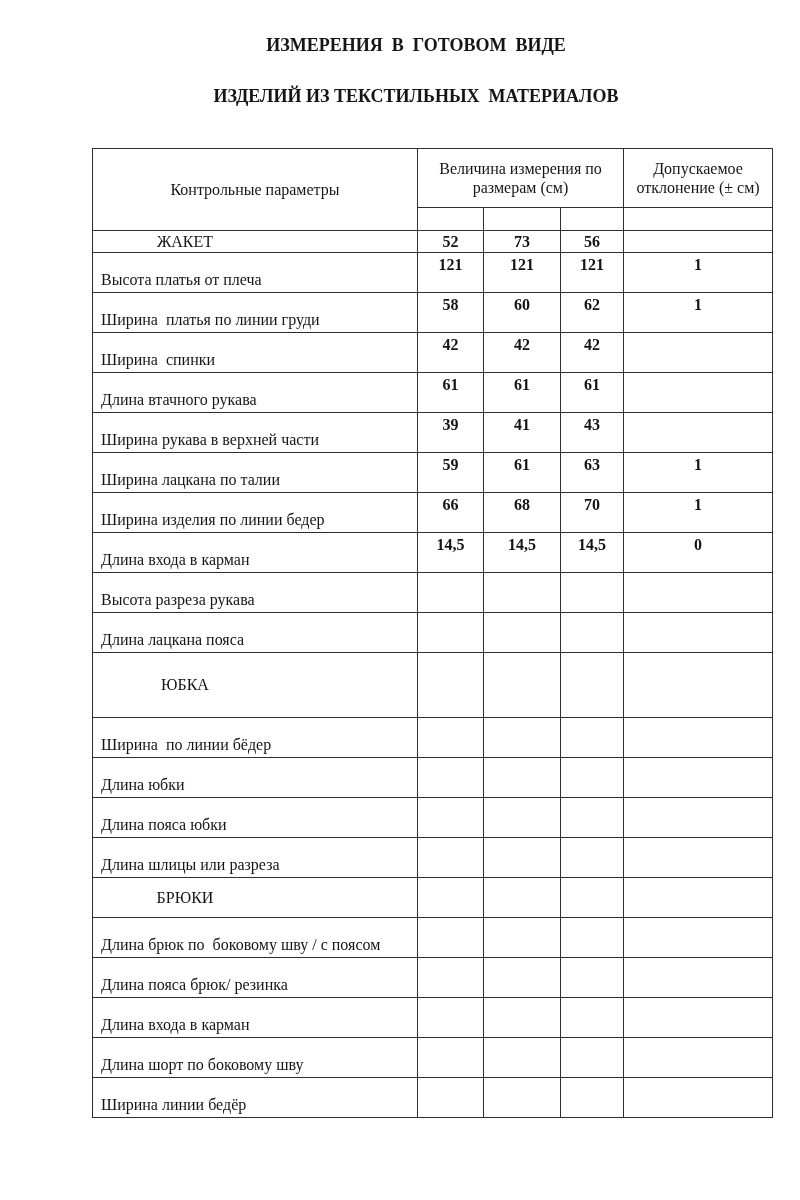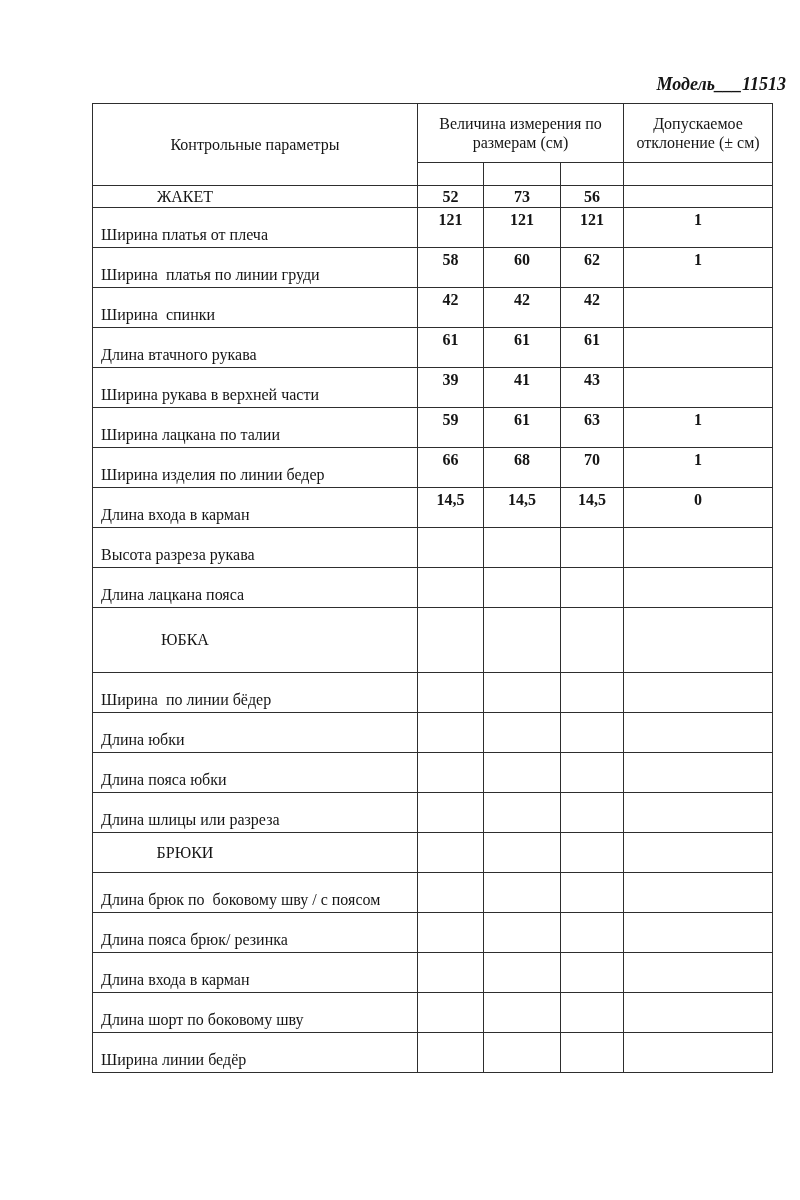--- a/index.html
+++ b/index.html
@@ -91,22 +91,25 @@
   tr.r-sizes td.c-val, tr.r-sizes td.c-dev {
     vertical-align: middle;
     padding-top: 0;
   }
 </style>
 </head>
 <body>
 
 <div class="page">
 
-  <div class="model-line">Модель___11513</div>
-
+
+  <div class="doc-title">
+    <div>ИЗМЕРЕНИЯ  В  ГОТОВОМ  ВИДЕ</div>
+    <div>ИЗДЕЛИЙ ИЗ ТЕКСТИЛЬНЫХ  МАТЕРИАЛОВ</div>
+  </div>
 
   <table class="meas">
     <colgroup>
       <col class="c1">
         <col class="c2">
         <col class="c3">
         <col class="c4">
         <col class="c5">
     </colgroup>
     <thead>
@@ -124,21 +127,21 @@
     </thead>
     <tbody id="rows">
         <tr class="r-sizes">
           <td class="c-label">ЖАКЕТ</td>
           <td class="c-val">52</td>
           <td class="c-val">73</td>
           <td class="c-val">56</td>
           <td class="c-dev"></td>
         </tr>
         <tr class="r-data">
-          <td class="c-label">Ширина платья от плеча</td>
+          <td class="c-label">Высота платья от плеча</td>
           <td class="c-val">121</td>
           <td class="c-val">121</td>
           <td class="c-val">121</td>
           <td class="c-dev">1</td>
         </tr>
         <tr class="r-data">
           <td class="c-label">Ширина  платья по линии груди</td>
           <td class="c-val">58</td>
           <td class="c-val">60</td>
           <td class="c-val">62</td>

